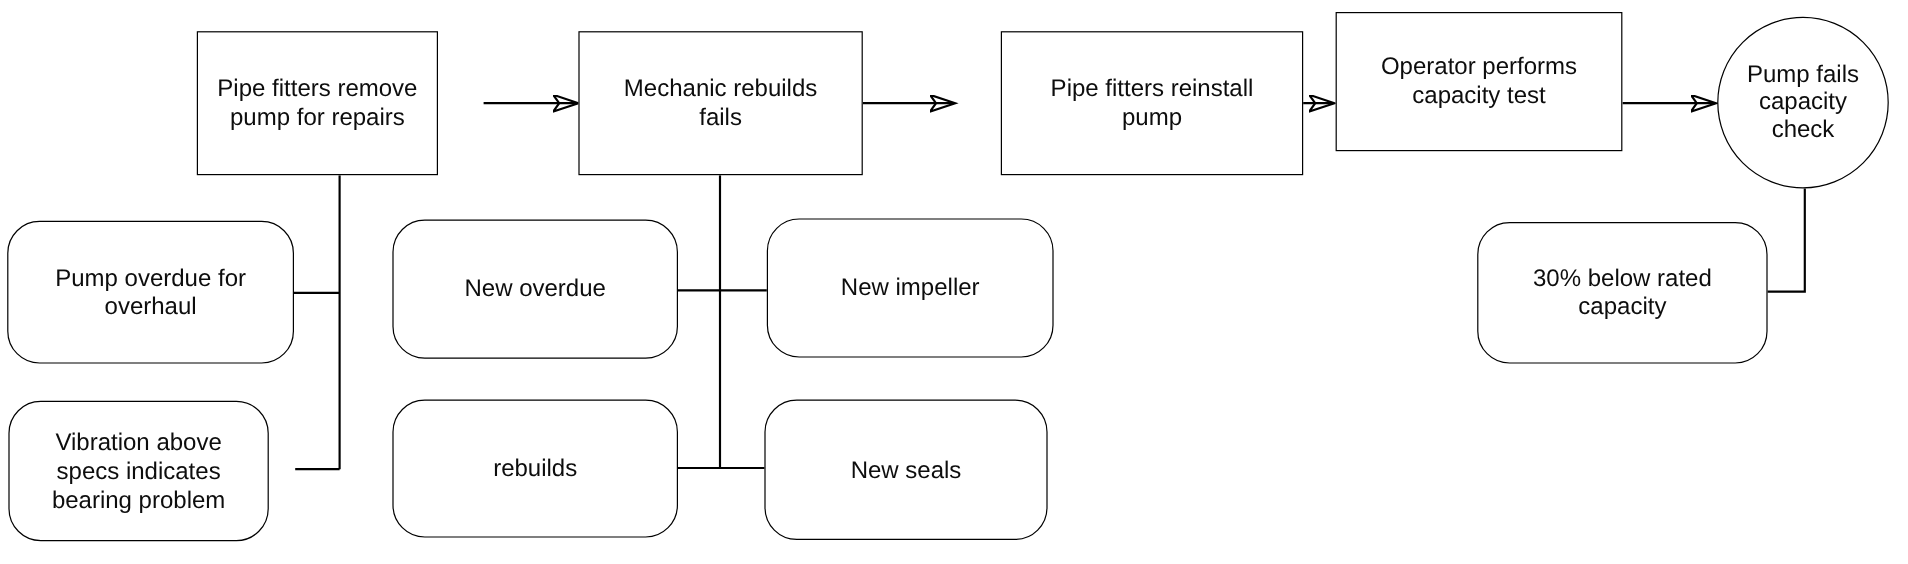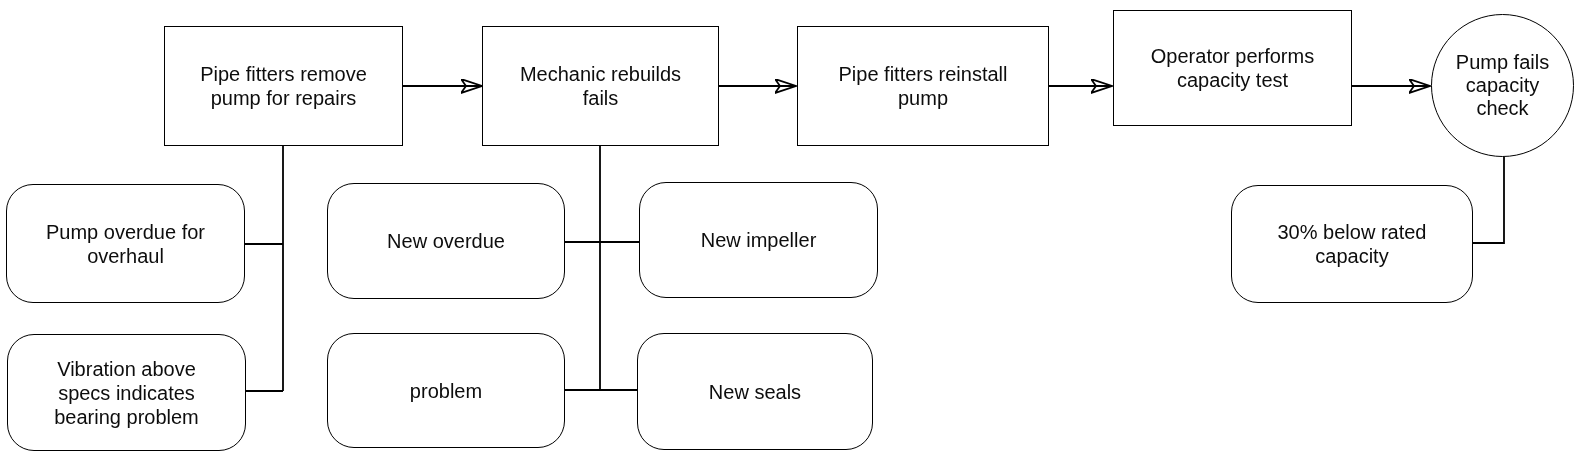--- a/index.html
+++ b/index.html
@@ -47,63 +47,63 @@
     <path d="M403,86 L481,86" marker-end="url(#arrowhead)"></path>
     <path d="M719,86 L795,86" marker-end="url(#arrowhead)"></path>
     <path d="M1037,86 L1111,86" marker-end="url(#arrowhead)"></path>
     <path d="M1352,86 L1429,86" marker-end="url(#arrowhead)"></path>
 
     <path d="M283,146 L283,391 M245,244 L283,244 M246,391 L283,391"></path>
     <path d="M600,146 L600,390 M565,242 L639,242 M565,390 L637,390"></path>
     <path d="M1504,157 L1504,243 L1473,243"></path>
   </svg>
 
-  <div class="node rect" style="left:164px;top:26px;width:239px;height:120px">
+  <div class="node rect" style="left:164px;top:26px;width:201px;height:120px">
     <span>Pipe fitters remove
 pump for repairs</span>
   </div>
 
   <div class="node rect" style="left:482px;top:26px;width:237px;height:120px">
     <span>Mechanic rebuilds
 fails</span>
   </div>
 
-  <div class="node rect" style="left:797px;top:26px;width:252px;height:120px">
+  <div class="node rect" style="left:834px;top:26px;width:252px;height:120px">
     <span>Pipe fitters reinstall
 pump</span>
   </div>
 
   <div class="node rect" style="left:1113px;top:10px;width:239px;height:116px">
     <span>Operator performs
 capacity test</span>
   </div>
 
   <div class="node circle" style="left:1431px;top:14px;width:143px;height:143px">
     <span>Pump fails
 capacity
 check</span>
   </div>
 
   <div class="node rounded" style="left:6px;top:184px;width:239px;height:119px">
     <span>Pump overdue for
 overhaul</span>
   </div>
 
-  <div class="node rounded" style="left:7px;top:334px;width:239px;height:117px">
+  <div class="node rounded" style="left:7px;top:334px;width:217px;height:117px">
     <span>Vibration above
 specs indicates
 bearing problem</span>
   </div>
 
   <div class="node rounded" style="left:327px;top:183px;width:238px;height:116px">
     <span>New overdue</span>
   </div>
 
   <div class="node rounded" style="left:327px;top:333px;width:238px;height:115px">
-    <span>problem</span>
+    <span>rebuilds</span>
   </div>
 
   <div class="node rounded" style="left:639px;top:182px;width:239px;height:116px">
     <span>New impeller</span>
   </div>
 
   <div class="node rounded" style="left:637px;top:333px;width:236px;height:117px">
     <span>New seals</span>
   </div>
 

